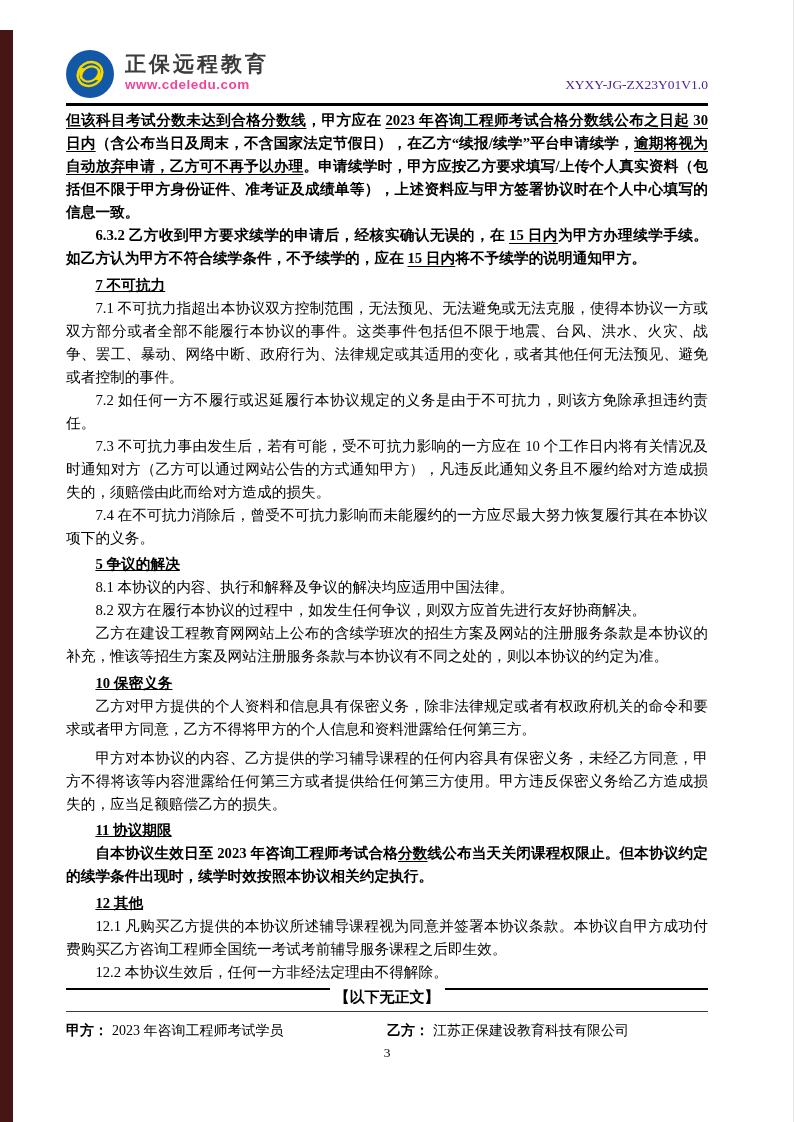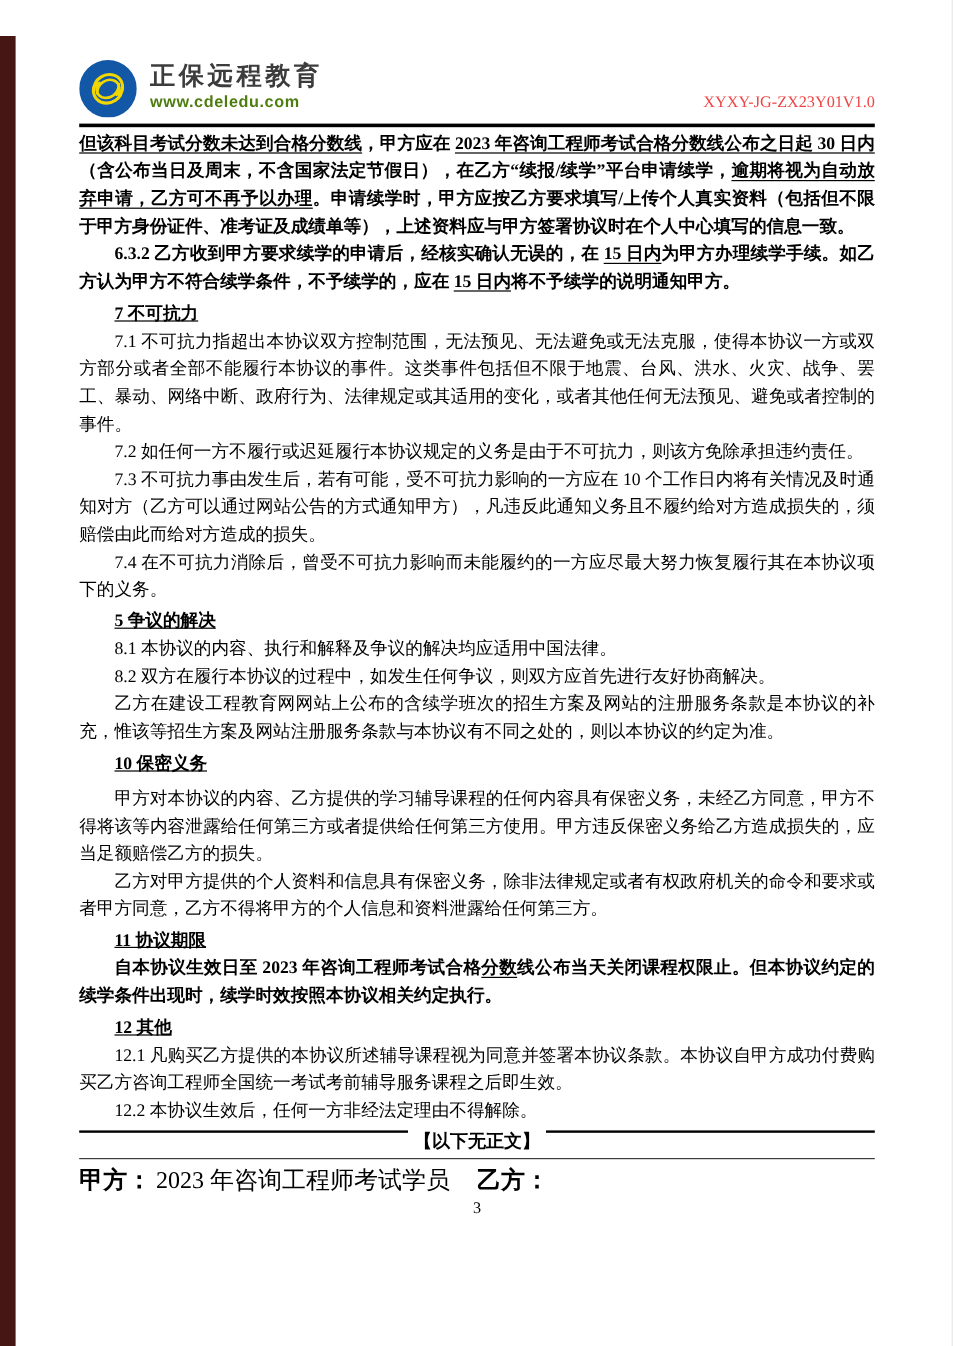--- a/index.html
+++ b/index.html
@@ -15,40 +15,40 @@
     position:relative;
     width:794px; height:1122px;
     background:#fff;
     box-sizing:border-box;
     border-right:1px solid #e6e6e6;
   }
   .left-bar {
     position:absolute; left:0; top:30px; bottom:0; width:13px;
     background:#451613;
   }
-  .content { margin:0 64px 0 66px; position:relative; }
+  .content { margin:0 85px 0 66px; position:relative; }
 
   
   .header { position:relative; padding-top:50px; }
   .logo-row { display:flex; align-items:flex-start; }
   .logo-svg { width:48px; height:48px; display:block; }
   .brand-block { margin-left:11px; padding-top:2px; }
   .brand-name {
     font-family:"Liberation Sans", sans-serif;
     font-weight:bold; font-size:21px; color:#3c3c3c;
     letter-spacing:3px; line-height:1.15;
   }
   .brand-url {
     font-family:"Liberation Sans", sans-serif;
-    font-weight:bold; font-size:13.5px; color:#4d7c0f;
+    font-weight:bold; font-size:13.5px; color:#ec4899;
     letter-spacing:.5px; margin-top:1px;
   }
   .doc-code {
     position:absolute; right:0; bottom:5px;
-    font-size:13.5px; color:#ef4444;
+    font-size:13.5px; color:#4c1d95;
   }
   .header-rule { border-top:3px solid #000; margin-top:5px; }
 
   
   .doc-body {
     margin-top:3px;
     font-size:14.7px; line-height:23px;
     text-align:justify;
   }
   .para { margin:0; }
@@ -61,21 +61,21 @@
   
   .divider {
     display:flex; 
     margin-top:4px; font-weight:bold; font-size:15px;
   }
   .divider .line { flex:1; border-top:2px solid #000; height:0; }
   .divider .label { padding:0 5px; white-space:nowrap; }
 
   
   .footer-rule { border-top:1.5px solid #3a3a3a; margin-top:4px; }
-  .footer-row { display:flex; margin-top:9px; font-size:20px; line-height:19px; }
+  .footer-row { display:flex; margin-top:9px; font-size:14px; line-height:19px; }
   .party { width:50%; display:flex; }
   .party .label {
     font-family:"Liberation Sans", sans-serif;
     font-weight:bold; white-space:nowrap;
   }
   .party .value { margin-left:4px; }
   .page-num { text-align:center; font-size:13.5px; margin-top:5px; }
 </style>
 </head>
 <body>
@@ -110,22 +110,22 @@
         <div class="para h"><span>7 不可抗力</span></div>
         <div class="para indent"><span>7.1 不可抗力指超出本协议双方控制范围，无法预见、无法避免或无法克服，使得本协议一方或双方部分或者全部不能履行本协议的事件。这类事件包括但不限于地震、台风、洪水、火灾、战争、罢工、暴动、网络中断、政府行为、法律规定或其适用的变化，或者其他任何无法预见、避免或者控制的事件。</span></div>
         <div class="para indent"><span>7.2 如任何一方不履行或迟延履行本协议规定的义务是由于不可抗力，则该方免除承担违约责任。</span></div>
         <div class="para indent"><span>7.3 不可抗力事由发生后，若有可能，受不可抗力影响的一方应在 10 个工作日内将有关情况及时通知对方（乙方可以通过网站公告的方式通知甲方），凡违反此通知义务且不履约给对方造成损失的，须赔偿由此而给对方造成的损失。</span></div>
         <div class="para indent"><span>7.4 在不可抗力消除后，曾受不可抗力影响而未能履约的一方应尽最大努力恢复履行其在本协议项下的义务。</span></div>
         <div class="para h"><span>5 争议的解决</span></div>
         <div class="para indent"><span>8.1 本协议的内容、执行和解释及争议的解决均应适用中国法律。</span></div>
         <div class="para indent"><span>8.2 双方在履行本协议的过程中，如发生任何争议，则双方应首先进行友好协商解决。</span></div>
         <div class="para indent"><span>乙方在建设工程教育网网站上公布的含续学班次的招生方案及网站的注册服务条款是本协议的补充，惟该等招生方案及网站注册服务条款与本协议有不同之处的，则以本协议的约定为准。</span></div>
         <div class="para h"><span>10 保密义务</span></div>
+        <div class="para indent"><span>乙方对甲方提供的个人资料和信息具有保密义务，除非法律规定或者有权政府机关的命令和要求或者甲方同意，乙方不得将甲方的个人信息和资料泄露给任何第三方。</span></div>
         <div class="para indent gap"><span>甲方对本协议的内容、乙方提供的学习辅导课程的任何内容具有保密义务，未经乙方同意，甲方不得将该等内容泄露给任何第三方或者提供给任何第三方使用。甲方违反保密义务给乙方造成损失的，应当足额赔偿乙方的损失。</span></div>
-        <div class="para indent"><span>乙方对甲方提供的个人资料和信息具有保密义务，除非法律规定或者有权政府机关的命令和要求或者甲方同意，乙方不得将甲方的个人信息和资料泄露给任何第三方。</span></div>
         <div class="para h"><span>11 协议期限</span></div>
         <div class="para indent bold"><span>自本协议生效日至 2023 年咨询工程师考试合格</span><span class="u">分数</span><span>线公布当天关闭课程权限止。但本协议约定的续学条件出现时，续学时效按照本协议相关约定执行。</span></div>
         <div class="para h"><span>12 其他</span></div>
         <div class="para indent"><span>12.1 凡购买乙方提供的本协议所述辅导课程视为同意并签署本协议条款。本协议自甲方成功付费购买乙方咨询工程师全国统一考试考前辅导服务课程之后即生效。</span></div>
         <div class="para indent"><span>12.2 本协议生效后，任何一方非经法定理由不得解除。</span></div>
       </div>
 
     <div class="divider">
       <span class="line"></span>
       <span class="label">【以下无正文】</span>
@@ -134,18 +134,19 @@
 
     <div class="footer-rule"></div>
 
     <div class="footer-row">
       <div class="party">
         <span class="label">甲方：</span>
         <span class="value">2023 年咨询工程师考试学员</span>
       </div>
       <div class="party">
         <span class="label">乙方：</span>
+        <span class="value">江苏正保建设教育科技有限公司</span>
       </div>
     </div>
 
     <div class="page-num">3</div>
   </div>
 </div>
 
 </body></html>

